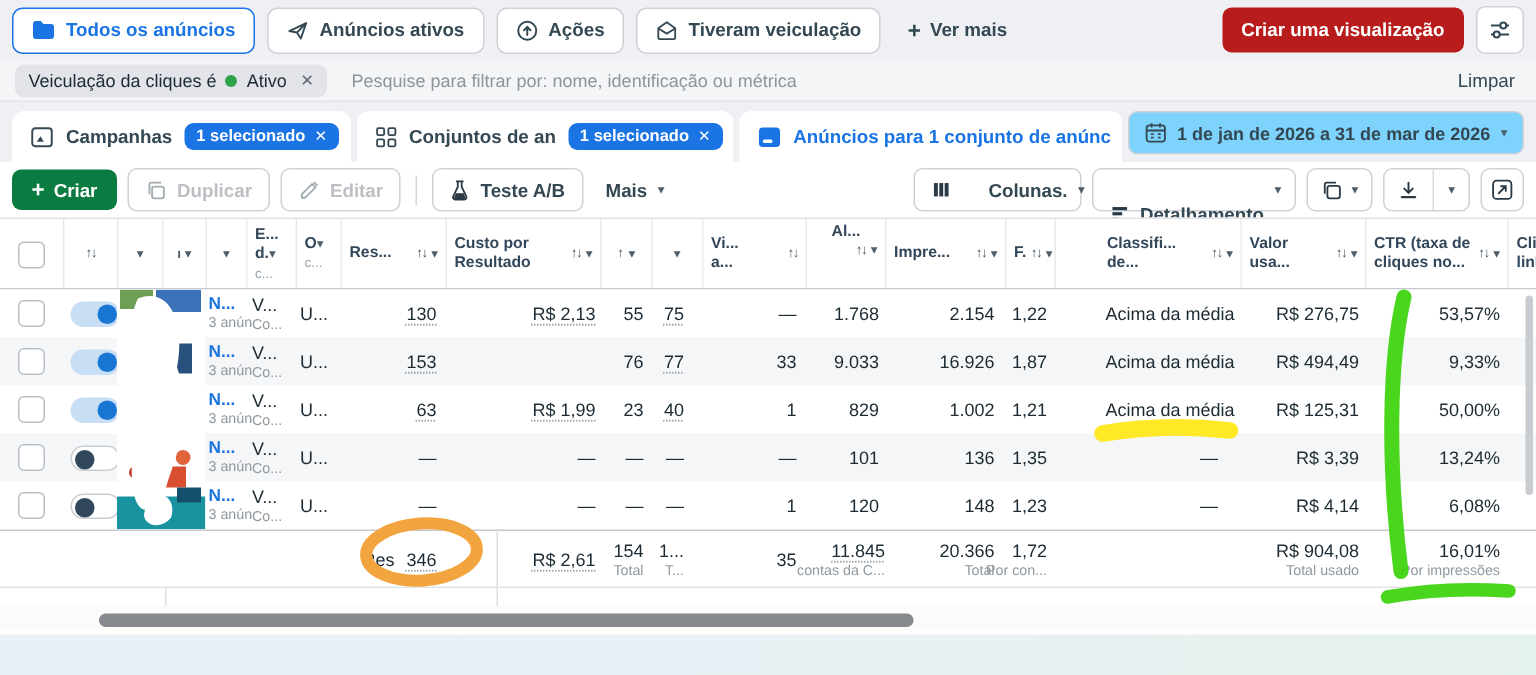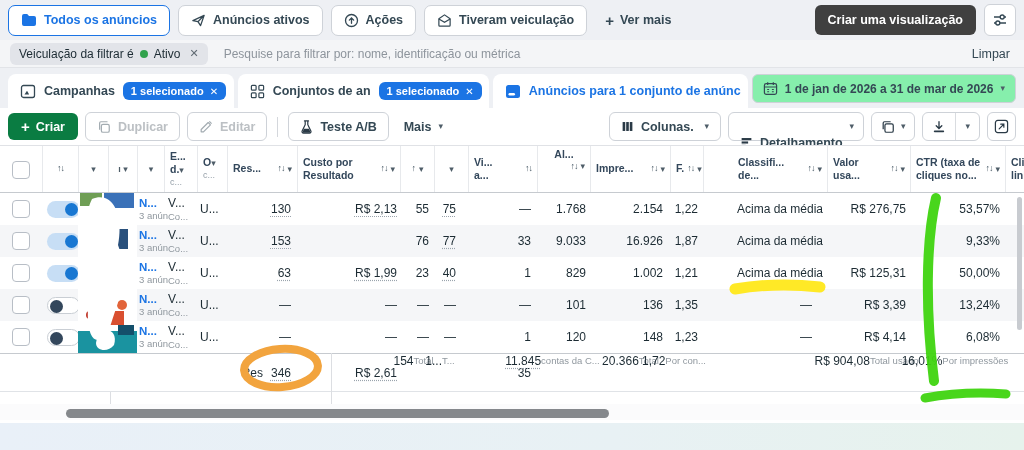--- a/index.html
+++ b/index.html
@@ -7,37 +7,37 @@
     font-family:"Liberation Sans","DejaVu Sans",sans-serif;color:#1c2b33;-webkit-font-smoothing:antialiased;}
   svg{display:block}
   
   .topbar{position:absolute;left:0;top:0;width:1024px;height:40px;background:#eef0f4;display:flex;align-items:center;padding:0 8px;box-sizing:border-box;gap:8px;}
   .tbtn{display:flex;align-items:center;gap:7px;background:#fff;border:1px solid #ced2d8;border-radius:7px;height:29px;padding:0 12px;font-size:12.5px;font-weight:bold;color:#344854;cursor:pointer;white-space:nowrap;}
   .tbtn.active{border:1.5px solid #1b74e4;color:#1b74e4;}
   .tbtn .ic{display:flex;align-items:center;}
   .linklike{display:flex;align-items:center;gap:6px;background:transparent;border:none;font-size:12.5px;font-weight:bold;color:#344854;margin-left:10px;white-space:nowrap;cursor:pointer;}
   .plus{font-size:15px;font-weight:bold;line-height:1;}
   .spacer{flex:1;}
-  .primarybtn{background:#404040;color:#fff;border:none;border-radius:6px;height:30px;padding:0 13px;font-size:12.5px;font-weight:bold;white-space:nowrap;cursor:pointer;}
+  .primarybtn{background:#b91c1c;color:#fff;border:none;border-radius:6px;height:30px;padding:0 13px;font-size:12.5px;font-weight:bold;white-space:nowrap;cursor:pointer;}
   .iconbtn{background:#fff;border:1px solid #ced2d8;border-radius:6px;height:30px;width:30px;display:flex;align-items:center;justify-content:center;cursor:pointer;}
   
   .filterbar{position:absolute;left:0;top:40px;width:1024px;height:28px;background:#f4f5f7;border-bottom:1px solid #e2e4e8;display:flex;align-items:center;padding:0 10px;box-sizing:border-box;}
   .chip{display:flex;align-items:center;gap:6px;background:#e2e4e9;border-radius:6px;height:22px;padding:0 9px;font-size:12px;color:#1c2b33;white-space:nowrap;}
   .dot{width:8px;height:8px;border-radius:50%;background:#31a24c;display:inline-block;}
   .chipx{color:#606a73;font-size:11px;font-weight:bold;margin-left:3px;cursor:pointer;}
   .searchinput{flex:1;background:transparent;border:none;outline:none;font-size:12px;color:#1c2b33;margin-left:14px;font-family:inherit;}
   .searchinput::placeholder{color:#8d949c;}
   .clear{font-size:12.5px;color:#344854;margin-right:4px;cursor:pointer;}
   
   .leveltabs{position:absolute;left:0;top:68px;width:1024px;height:40px;background:#eef0f4;display:flex;align-items:flex-end;padding:0 8px;box-sizing:border-box;gap:4px;}
   .ltab{display:flex;align-items:center;gap:8px;background:#fff;border-radius:8px 8px 0 0;height:34px;padding:0 12px;font-size:12.5px;font-weight:bold;color:#344854;white-space:nowrap;cursor:pointer;overflow:hidden;}
   .ltab.sel{color:#1b74e4;}
   .badge{display:flex;align-items:center;gap:6px;background:#1b74e4;color:#fff;font-size:11px;font-weight:bold;border-radius:6px;padding:3px 8px;}
   .badge .bx{font-size:10px;cursor:pointer;}
-  .datebtn{margin-left:auto;margin-bottom:5px;display:flex;align-items:center;gap:7px;background:#86efac;border:1px solid #ced2d8;border-radius:6px;height:27px;padding:0 10px;font-size:12px;font-weight:bold;color:#344854;white-space:nowrap;cursor:pointer;}
+  .datebtn{margin-left:auto;margin-bottom:5px;display:flex;align-items:center;gap:7px;background:#7dd3fc;border:1px solid #ced2d8;border-radius:6px;height:27px;padding:0 10px;font-size:12px;font-weight:bold;color:#344854;white-space:nowrap;cursor:pointer;}
   .caret{font-size:9px;color:#4e5d68;line-height:1;}
   
   .toolbar{position:absolute;left:0;top:108px;width:1024px;height:37px;background:#fff;display:flex;align-items:center;padding:0 8px;box-sizing:border-box;gap:7px;}
   .greenbtn{display:flex;align-items:center;gap:6px;background:#0a7c42;color:#fff;border:none;border-radius:6px;height:27px;padding:0 13px;font-size:12.5px;font-weight:bold;cursor:pointer;}
   .wbtn{display:flex;align-items:center;gap:7px;background:#fff;border:1px solid #ced2d8;border-radius:6px;height:27px;padding:0 11px;font-size:12.5px;font-weight:bold;color:#344854;cursor:pointer;white-space:nowrap;}
   .wbtn.disabled{color:#bcc0c4;}
   .wbtn.disabled svg{opacity:.45;}
   .vdiv{width:1px;height:20px;background:#d4d7dc;margin:0 3px;}
   .morebtn{display:flex;align-items:center;gap:7px;background:transparent;border:none;font-size:12.5px;font-weight:bold;color:#344854;padding:0 8px;cursor:pointer;}
   .rgroup{margin-left:auto;display:flex;align-items:center;gap:7px;}
@@ -69,21 +69,21 @@
   .tog.off{background:#fff;border:1px solid #c9ced4;}
   .tog.off i{position:absolute;left:2px;top:1.5px;width:13px;height:13px;border-radius:50%;background:#33475c;}
   
   .c-name{left:139px;width:28px;} .c-ent{left:168px;width:30px;} .c-orc{left:200px;width:30px;}
   .c-res{left:227px;width:64px;} .c-custo{left:297px;width:100px;} .c-ca{left:398px;width:31px;}
   .c-cb2{left:424px;width:32px;} .c-vi{left:468px;width:63px;} .c-al{left:523px;width:63px;}
   .c-imp{left:598px;width:65px;} .c-f{left:663px;width:35px;} .c-cls{left:737px;width:92px;}
   .c-clsd{left:737px;width:75px;justify-content:flex-end;} .c-valor{left:827px;width:79px;}
   .c-ctr{left:910px;width:90px;} .c-tlabel{left:180px;width:83px;justify-content:flex-end;}
   .totals{position:absolute;left:0;top:353px;width:1024px;height:39px;background:#fff;border-top:1px solid #c6cacf;border-bottom:1px solid #e0e3e7;box-sizing:border-box;}
-  .tcell{align-items:flex-start;justify-content:center;}
+  .tcell{flex-direction:column;align-items:flex-end;justify-content:center;}
   .tcell .sub{font-size:9.5px;}
   .vline{position:absolute;width:1px;background:#dcdee2;}
   
   .hscroll{position:absolute;left:0;top:404px;width:1024px;height:16px;background:#fbfbfc;}
   .hthumb{position:absolute;left:66px;top:5px;width:543px;height:9px;border-radius:5px;background:#85888c;cursor:grab;}
   .vscroll{position:absolute;left:1017px;top:197px;width:5px;height:133px;border-radius:3px;background:#c8cbd0;cursor:grab;}
   .bottompanel{position:absolute;left:0;top:423px;width:1024px;height:27px;background:linear-gradient(90deg,#e9f0f8 0%,#e8f1f4 60%,#e6f2ec 100%);}
   .thumbcol{position:absolute;left:78px;top:193px;width:59px;height:160px;overflow:hidden;}
   .overlay{position:absolute;left:0;top:0;width:1024px;height:450px;pointer-events:none;}
 </style>
@@ -139,21 +139,21 @@
             <path d="M2 5h12 M2 11h12" stroke="#344854" stroke-width="1.4"></path>
             <circle cx="10.2" cy="5" r="2" fill="#fff" stroke="#344854" stroke-width="1.4"></circle>
             <circle cx="5.8" cy="11" r="2" fill="#fff" stroke="#344854" stroke-width="1.4"></circle>
           </svg>
       </span>
     </div>
   </div>
 
   <div class="filterbar">
     <div class="chip">
-      <span>Veiculação da filtrar é</span>
+      <span>Veiculação da cliques é</span>
       <span class="dot"></span>
       <span>Ativo</span>
       <span class="chipx">✕</span>
     </div>
     <input class="searchinput" placeholder="Pesquise para filtrar por: nome, identificação ou métrica" style="">
     <span class="clear">Limpar</span>
   </div>
 
   <div class="leveltabs">
     <div class="ltab">
@@ -237,21 +237,21 @@
           </svg>
       </span>
       <span>Teste A/B</span>
     </div>
     <div class="morebtn">
       <span>Mais</span>
       <span class="caret">▾</span>
     </div>
     <div class="rgroup">
       <div class="wbtn" style="width:88px;justify-content:space-between;">
-        <span style="display:flex;align-items:center;gap:7px;">
+        <span style="display:flex;align-items:center;gap:25px;">
           <span>
             <svg width="13" height="13" viewBox="0 0 16 16">
                 <rect x="2" y="2.5" width="3.2" height="11" fill="#2a3a46"></rect>
                 <rect x="6.4" y="2.5" width="3.2" height="11" fill="#2a3a46"></rect>
                 <rect x="10.8" y="2.5" width="3.2" height="11" fill="#2a3a46"></rect>
               </svg>
           </span>
           <span>Colunas.</span>
         </span>
         <span class="caret">▾</span>
@@ -508,20 +508,23 @@
         <span class="txt">9.033</span>
       </div>
     <div class="cell c-imp num">
         <span class="txt">16.926</span>
       </div>
     <div class="cell c-f num">
         <span class="txt">1,87</span>
       </div>
     <div class="cell c-cls">
         <span class="txt">Acima da média</span>
+      </div>
+    <div class="cell c-valor num">
+        <span class="txt">R$ 494,49</span>
       </div>
     <div class="cell c-ctr num">
         <span class="txt">9,33%</span>
       </div>
   </div>
 
   <div class="trow" style="top:257px;">
     <span class="cb"></span>
     <span class="tog on">
         <i></i>

